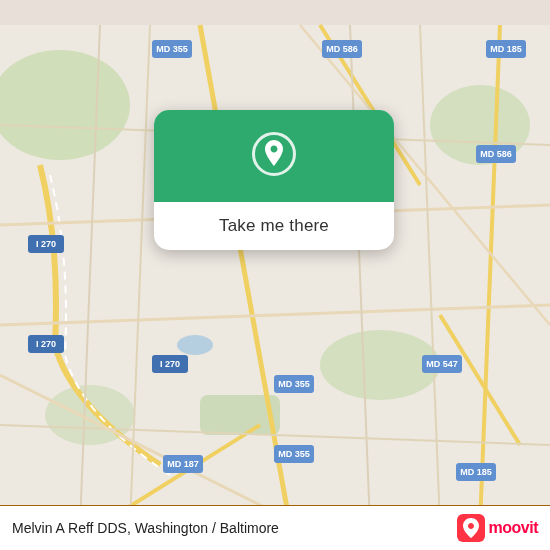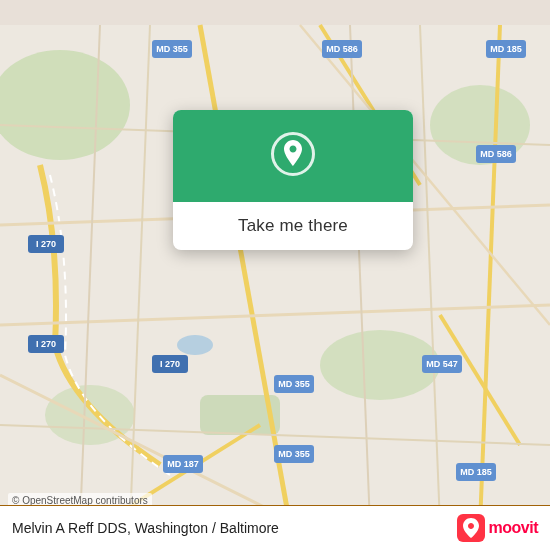--- a/index.html
+++ b/index.html
@@ -24,24 +24,24 @@
       height: 100%;
       position: absolute;
       top: 0; left: 0;
       background-color: #e8e0d8;
     }
 
     
     #location-card {
       position: absolute;
       top: 110px;
-      left: 173px;
+      left: 154px;
       width: 240px;
       background: #fff;
-      border-radius: 8px;
+      border-radius: 15px;
       box-shadow: 0 4px 16px rgba(0,0,0,0.25);
       overflow: hidden;
       z-index: 10;
     }
 
     #card-green-header {
       background-color: #2eaa6e;
       padding: 22px 20px 16px;
       display: flex;
       flex-direction: column;
@@ -211,21 +211,20 @@
         <svg width="24" height="28" viewBox="0 0 24 28" fill="none" xmlns="http://www.w3.org/2000/svg">
           <path d="M12 0C7.03 0 3 4.03 3 9C3 15.25 12 26 12 26C12 26 21 15.25 21 9C21 4.03 16.97 0 12 0ZM12 12.5C10.07 12.5 8.5 10.93 8.5 9C8.5 7.07 10.07 5.5 12 5.5C13.93 5.5 15.5 7.07 15.5 9C15.5 10.93 13.93 12.5 12 12.5Z" fill="white"></path>
         </svg>
       </div>
     </div>
     <div id="card-button-area">
       <button id="take-me-there-btn">Take me there</button>
     </div>
   </div>
 
-  <div id="copyright-text">© OpenStreetMap contributors</div>
 
   <div id="bottom-bar">
     <span id="location-name">Melvin A Reff DDS, Washington / Baltimore</span>
     <div id="moovit-logo">
 
       <svg id="moovit-icon" viewBox="0 0 28 28" xmlns="http://www.w3.org/2000/svg">
         <rect width="28" height="28" rx="6" fill="#ff3344"></rect>
         <path d="M14 4C9.5 4 6 7.5 6 12C6 17.5 14 24 14 24C14 24 22 17.5 22 12C22 7.5 18.5 4 14 4ZM14 15C12.35 15 11 13.65 11 12C11 10.35 12.35 9 14 9C15.65 9 17 10.35 17 12C17 13.65 15.65 15 14 15Z" fill="white"></path>
       </svg>
       <span id="moovit-text">moovit</span>

